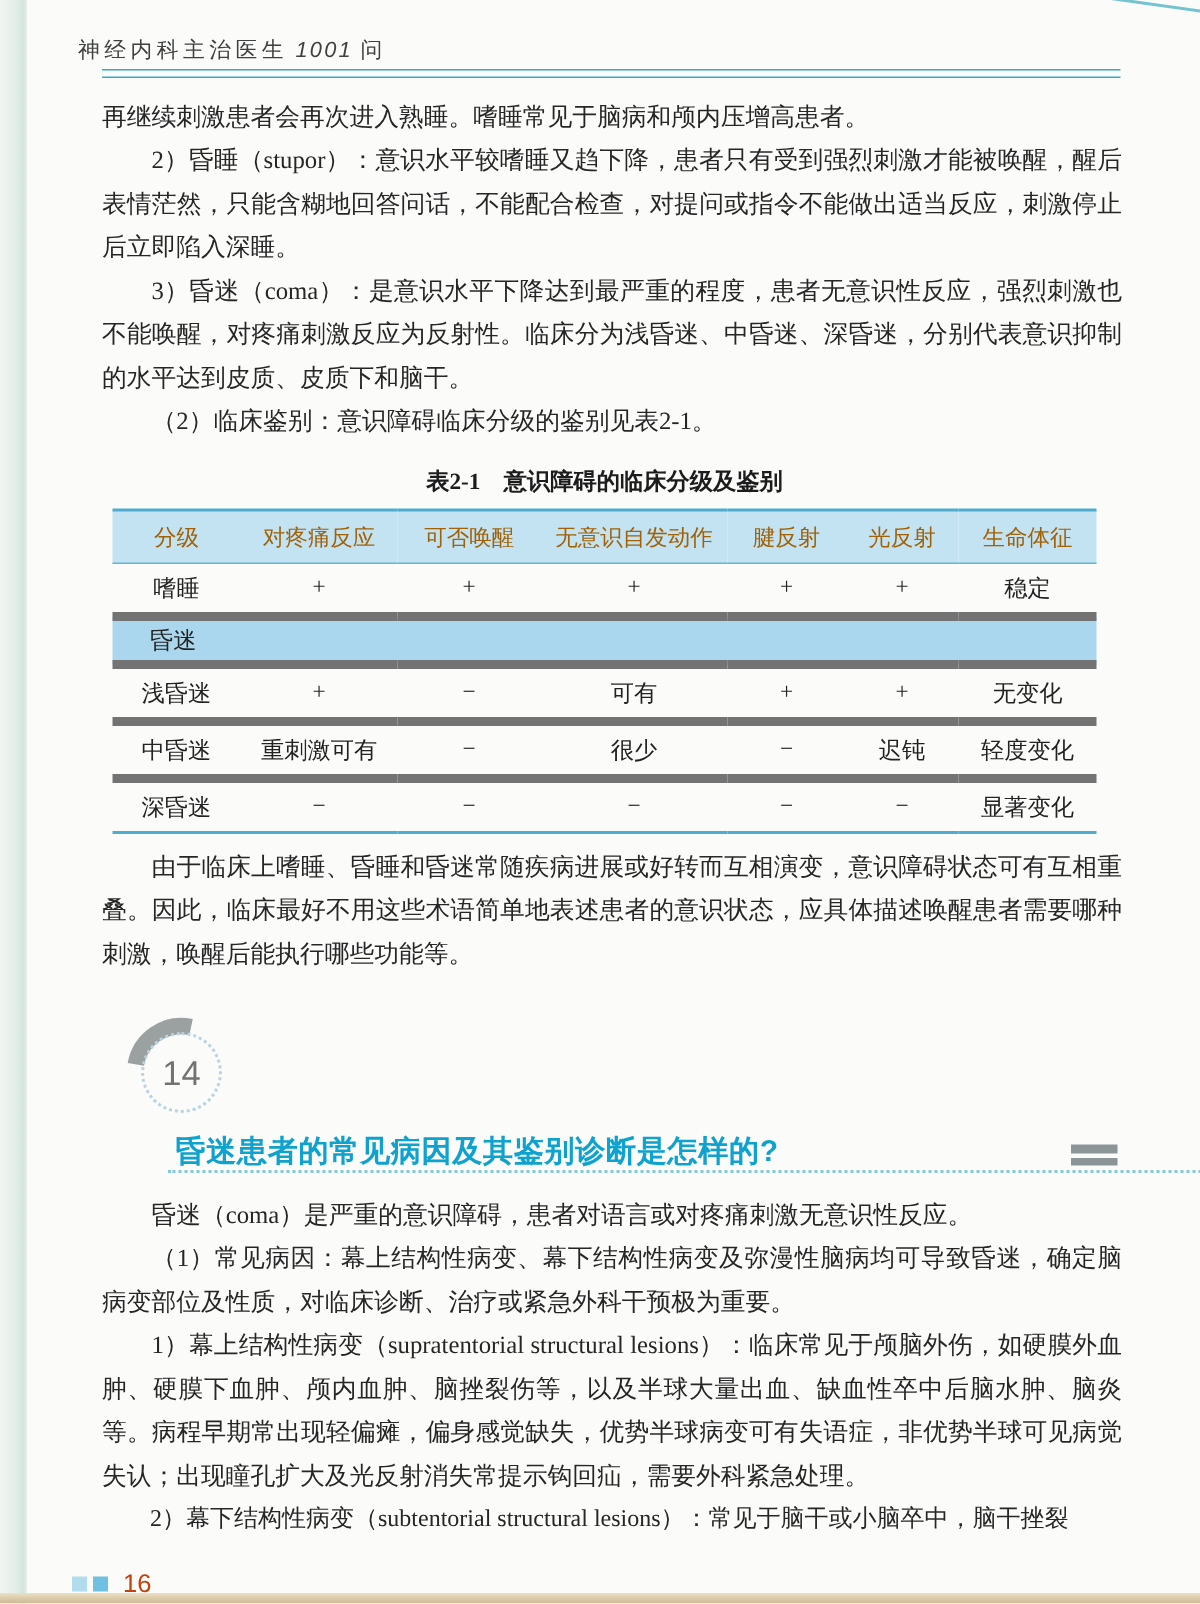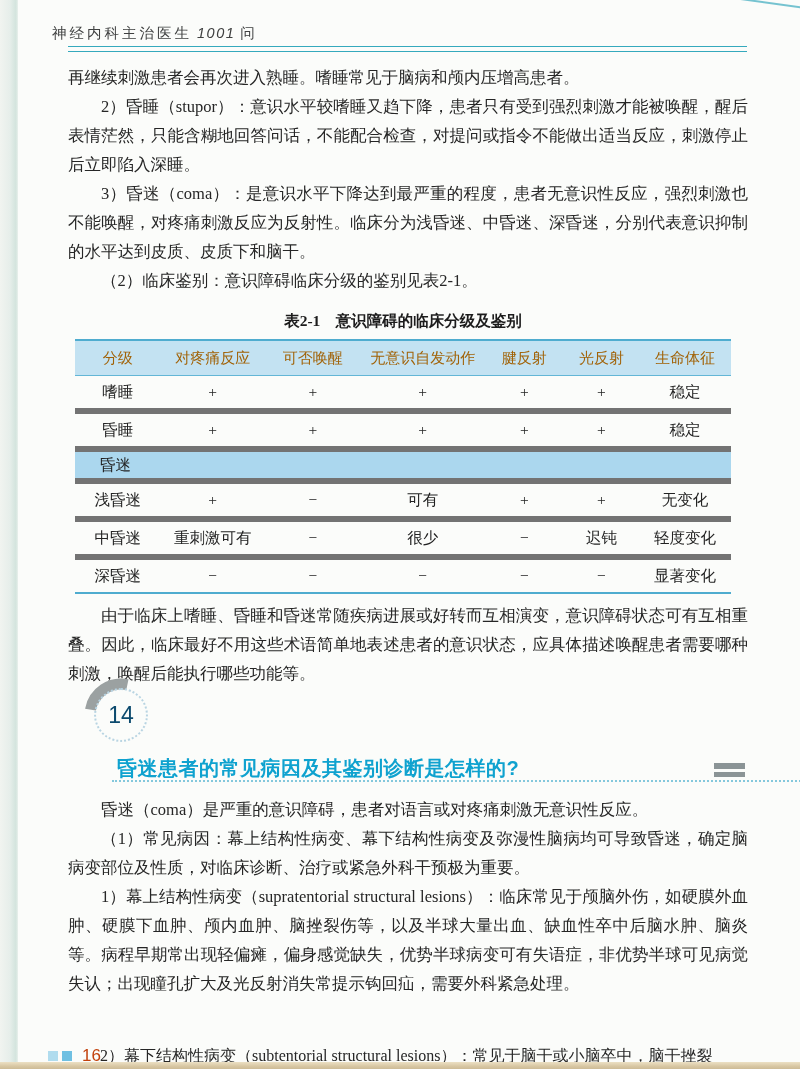--- a/index.html
+++ b/index.html
@@ -21,21 +21,21 @@
   .running-head .num{font-style:italic;letter-spacing:1.5px;margin:0 5px;}
   .head-rule{position:absolute;left:68px;top:46px;width:679px;height:6px;
     border-top:1.5px solid #35a9bd;border-bottom:1.5px solid #35a9bd;box-sizing:border-box;}
 
   
   .flow{position:absolute;left:68px;width:680px;}
   .flow-a{top:63px;}
   .flow-b{top:795px;}
   p.body{margin:0;font-size:16.5px;line-height:29px;text-align:justify;text-indent:2em;}
   p.noindent{text-indent:0;}
-  p.nowrap{white-space:nowrap;font-size:16px;text-align:left;margin-top:43px;}
+  p.nowrap{white-space:nowrap;font-size:16px;text-align:left;}
 
   
   .tbl-title{margin:16px 0 0 0;height:22px;width:656px;margin-left:7px;text-align:center;
     font-weight:bold;font-size:15.5px;color:#1c1c1c;}
   table.grading{width:656px;margin:6px 0 0 7px;border-collapse:collapse;table-layout:fixed;
     font-size:15.5px;color:#222;}
   table.grading col.c0{width:13%;} table.grading col.c1{width:16%;}
   table.grading col.c2{width:14.5%;} table.grading col.c3{width:19%;}
   table.grading col.c4{width:12%;} table.grading col.c5{width:11.5%;}
   table.grading col.c6{width:14%;}
@@ -43,21 +43,21 @@
     border-top:2px solid #4faccf;border-bottom:1px solid #63b6d6;text-align:center;
     font-size:15px;padding:0;}
   table.grading td{height:32px;text-align:center;border-bottom:6px solid #737373;padding:0;}
   table.grading tr.group td{height:26px;background:#abd7ee;text-align:left;padding-left:25px;margin-top:32px;}
   table.grading tr.last td{border-bottom:2px solid #4faccf;}
 
   
   .q-sec{position:absolute;left:68px;top:683px;width:680px;height:102px;}
   .q-circle{position:absolute;left:26px;top:5px;width:54px;height:54px;border-radius:50%;
     border:2px dotted #b8d4e2;box-sizing:border-box;display:flex;align-items:center;justify-content:center;}
-  .q-num{font-family:"Liberation Sans","DejaVu Sans",sans-serif;font-size:23px;color:#0c4a6e;}
+  .q-num{font-family:"Liberation Sans","DejaVu Sans",sans-serif;font-size:23px;color:#737373;}
   .q-arc{position:absolute;left:16px;top:-6px;width:74px;height:74px;pointer-events:none;}
   .q-title{position:absolute;left:45px;top:68px;margin:4px;
     font-family:"Liberation Sans","DejaVu Sans",sans-serif;
     font-size:20px;line-height:26px;font-weight:700;letter-spacing:.5px;color:#0fa2cf;}
   .q-rule{position:absolute;left:44px;top:97px;width:704px;height:0;
     border-bottom:2px dotted #84c8dc;}
   .q-bars{position:absolute;left:646px;top:80px;width:31px;}
   .q-bars div{width:31px;height:5.5px;background:#8b9496;margin-bottom:3px;}
 
   
@@ -103,29 +103,20 @@
         <th>可否唤醒</th>
         <th>无意识自发动作</th>
         <th>腱反射</th>
         <th>光反射</th>
         <th>生命体征</th>
       </tr>
     </thead>
     <tbody>
       <tr>
         <td>嗜睡</td>
-        <td>+</td>
-        <td>+</td>
-        <td>+</td>
-        <td>+</td>
-        <td>+</td>
-        <td>稳定</td>
-      </tr>
-      <tr>
-        <td>昏睡</td>
         <td>+</td>
         <td>+</td>
         <td>+</td>
         <td>+</td>
         <td>+</td>
         <td>稳定</td>
       </tr>
       <tr class="group">
         <td colspan="7">昏迷</td>
       </tr>

